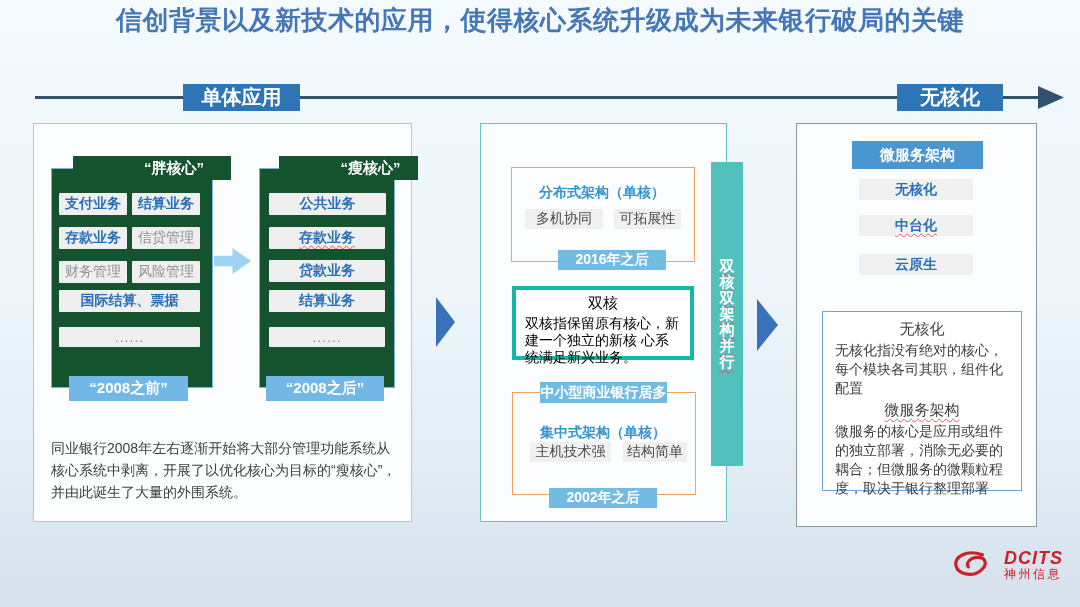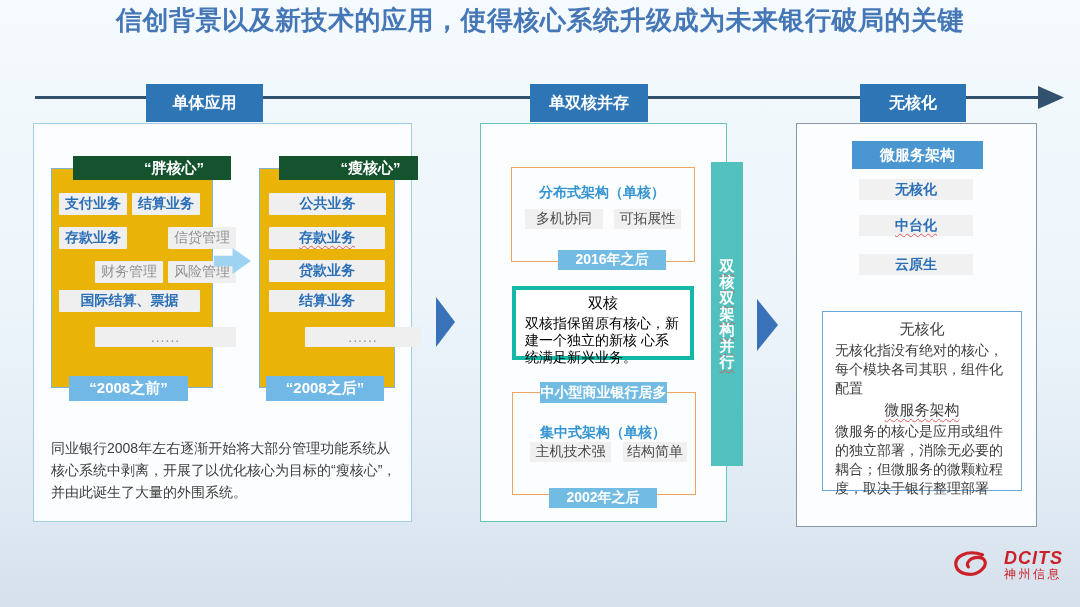--- a/index.html
+++ b/index.html
@@ -8,32 +8,32 @@
          background:linear-gradient(180deg,#f4fafd 0%,#edf5fb 50%,#e0eaf3 82%,#d6e0ec 100%);}
   .abs{position:absolute;}
   .cf{display:flex;align-items:center;justify-content:center;}
   
   .slide-title{left:0;right:0;top:3px;text-align:center;font-size:26px;font-weight:bold;
                color:#4577b7;letter-spacing:.5px;}
   
   .tl-line{left:35px;top:96px;width:1005px;height:3px;background:#31516f;}
   .tl-head{left:1038px;top:86px;width:26px;height:23px;background:#31516f;
            clip-path:polygon(0 0,100% 50%,0 100%);}
-  .stage-lbl{height:38px;background:#2e75b6;color:#fff;font-size:16px;font-weight:bold;}
+  .stage-lbl{height:27px;background:#2e75b6;color:#fff;font-size:20px;font-weight:bold;margin-left:37px;}
   
   .panel{background:#fbfdfe;}
   .p-left{left:33px;top:123px;width:377px;height:397px;border:1.5px solid #a2cde7;}
   .p-mid{left:480px;top:123px;width:245px;height:397px;border:1px solid #63c5c1;}
   .p-right{left:796px;top:123px;width:239px;height:402px;border:1px solid #8a98a5;}
-  .inner-box{border:1px solid #7db3da;background:#eab308;}
+  .inner-box{border:1px solid #7db3da;background:#14532d;}
   .hdr-blue{background:#14532d;color:#fff;font-size:15px;font-weight:bold;padding-left:44px;}
   .ftr-blue{background:#71b8e6;color:#fff;font-size:15px;font-weight:bold;}
   .chip{background:#efefef;font-size:14px;border-radius:1px;}
   .chip.blue{color:#2a6fb7;font-weight:600;}
-  .chip.gray{color:#8f9194;font-weight:400;margin-left:36px;}
+  .chip.gray{color:#8f9194;font-weight:400;}
   .dots{color:#9a9a9a;letter-spacing:1px;}
   .block-arrow{background:#9fd3f2;clip-path:polygon(0 30%,50% 30%,50% 0,100% 50%,50% 100%,50% 70%,0 70%);}
   .note{font-size:14px;line-height:22px;color:#3e3e3e;}
   .obox{border:1px solid #eda45f;}
   .hdr-sky{background:#72bbe3;color:#fff;font-size:14px;font-weight:bold;}
   .arch{color:#3594d2;font-size:14px;font-weight:600;text-align:center;}
   .chip2{background:#f0f0f0;color:#4a4a4a;font-size:14px;}
   .bluebox{border:4px solid #14b8a6;background:#fff;color:#000000;}
   .bluebox .bx-title{text-align:center;font-size:15px;margin:4px 0 2px;}
   .bluebox .bx-body{font-size:14px;line-height:17px;padding:0 9px;}
@@ -57,21 +57,20 @@
 </head>
 <body>
 
 <div id="stage">
 
   <div class="abs slide-title">信创背景以及新技术的应用，使得核心系统升级成为未来银行破局的关键</div>
 
   <div class="abs tl-line"></div>
   <div class="abs tl-head"></div>
   <div class="abs cf stage-lbl" style="left:146px;top:84px;width:117px;">单体应用</div>
-  <div class="abs cf stage-lbl" style="left:530px;top:84px;width:118px;">单双核并存</div>
   <div class="abs cf stage-lbl" style="left:860px;top:84px;width:106px;">无核化</div>
 
   <div class="abs panel p-left">
 
     <div class="abs inner-box" style="left:17px;top:44px;width:160px;height:218px;">
       <div class="abs cf chip blue" style="left:7px;top:24px;width:68px;height:22px;">支付业务</div>
       <div class="abs cf chip blue" style="left:80px;top:24px;width:68px;height:22px;">结算业务</div>
       <div class="abs cf chip blue" style="left:7px;top:58px;width:68px;height:22px;">存款业务</div>
       <div class="abs cf chip gray" style="left:80px;top:58px;width:68px;height:22px;">信贷管理</div>
       <div class="abs cf chip gray" style="left:7px;top:92px;width:68px;height:22px;">财务管理</div>

